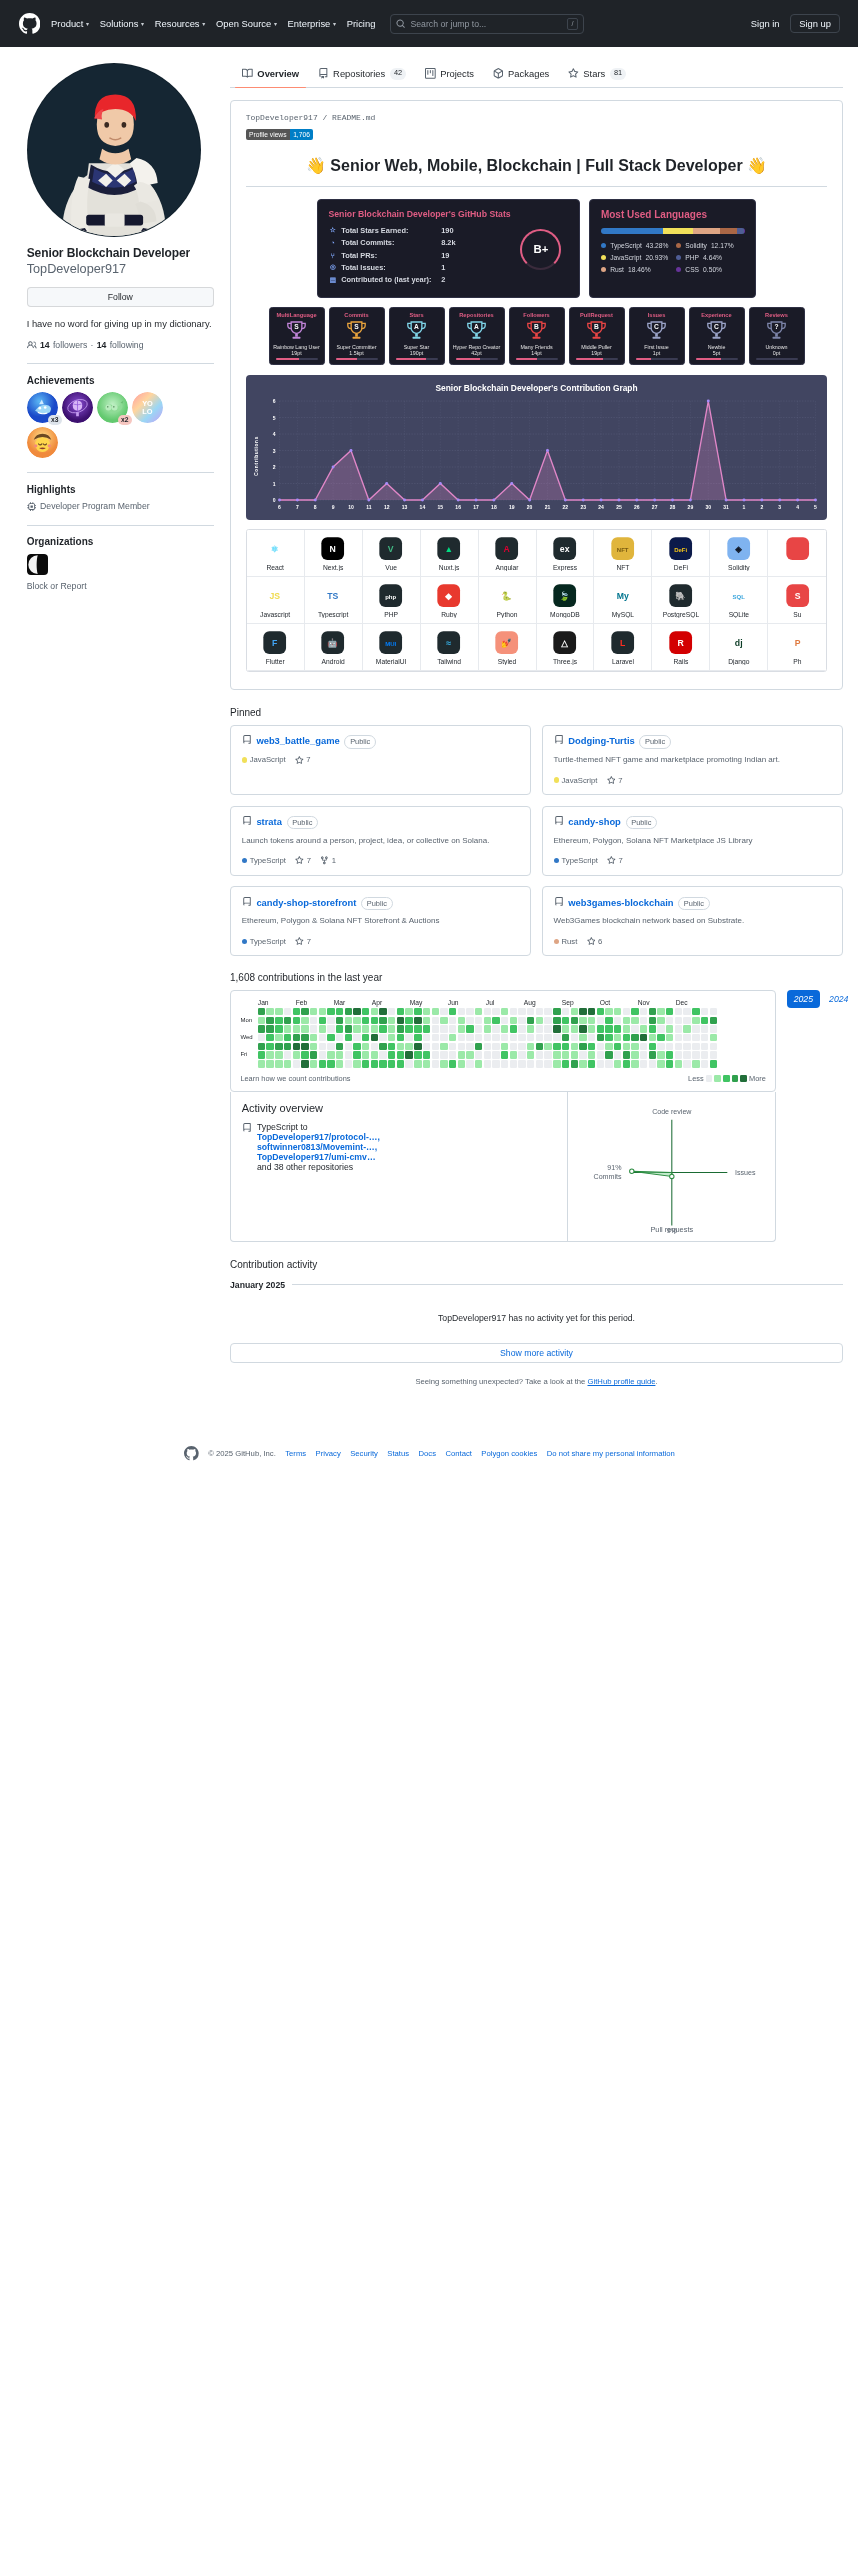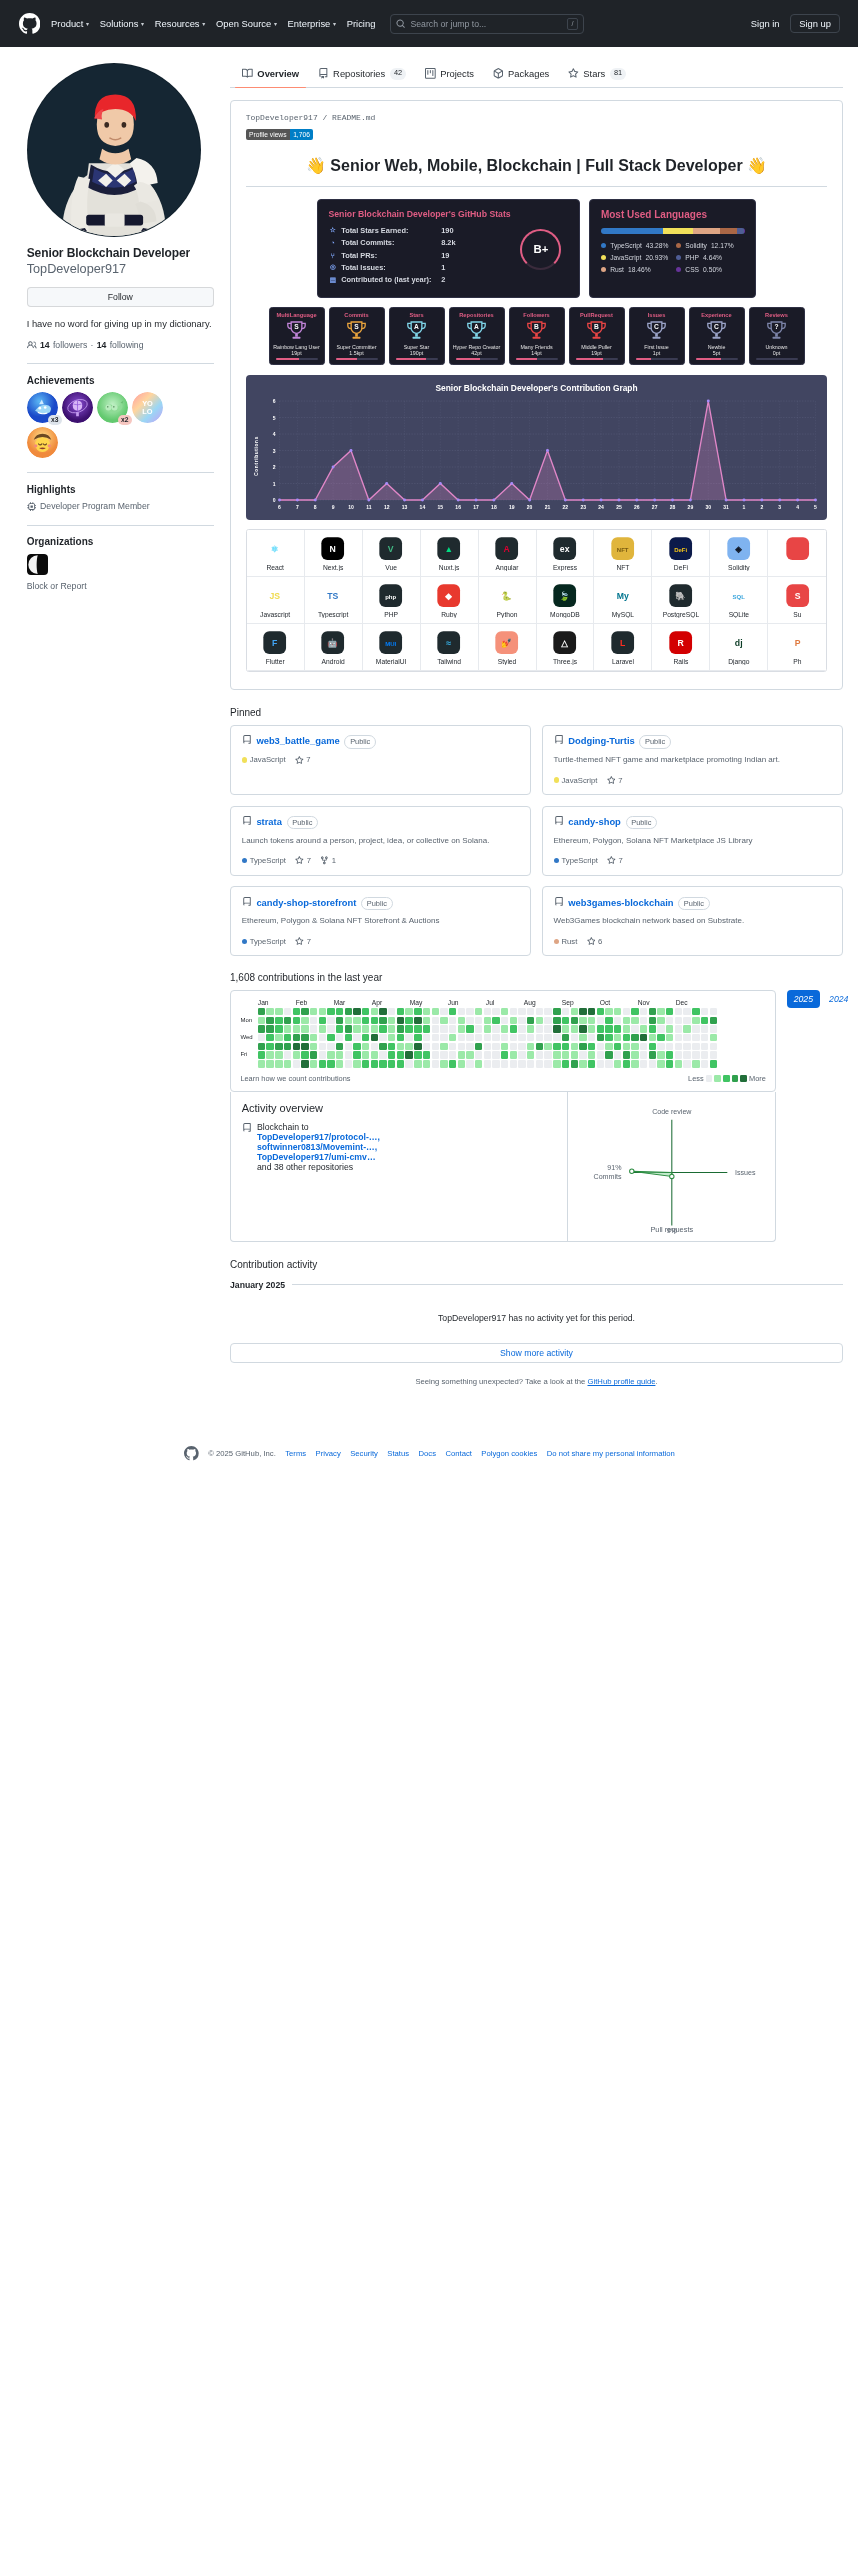--- a/index.html
+++ b/index.html
@@ -1805,21 +1805,21 @@
           </div>
         </div>
         <div class="act-box">
           <div class="act-left">
             <div class="act-h">Activity overview</div>
             <div class="act-row">
               <svg viewBox="0 0 16 16">
                   <path d="M2 2.5A2.5 2.5 0 0 1 4.5 0h8.75a.75.75 0 0 1 .75.75v12.5a.75.75 0 0 1-.75.75h-2.5a.75.75 0 0 1 0-1.5h1.75v-2h-8a1 1 0 0 0-.714 1.7.75.75 0 1 1-1.072 1.05A2.495 2.495 0 0 1 2 11.5Zm10.5-1h-8a1 1 0 0 0-1 1v6.708A2.486 2.486 0 0 1 4.5 9h8Z"></path>
                 </svg>
               <div>
-                <div>Blockchain to</div>
+                <div>TypeScript to</div>
                 <span class="act-repo">TopDeveloper917/protocol-…,</span>
                 <span class="act-repo">softwinner0813/Movemint-…,</span>
                 <span class="act-repo">TopDeveloper917/umi-cmv…</span>
                 <span class="act-other">and 38 other repositories</span>
               </div>
             </div>
           </div>
           <div class="act-right">
             <svg viewBox="0 0 300 210" style="font-size:14px">
               <line x1="150" y1="32" x2="150" y2="196" stroke="#1a6b33" stroke-width="1.6"></line>

